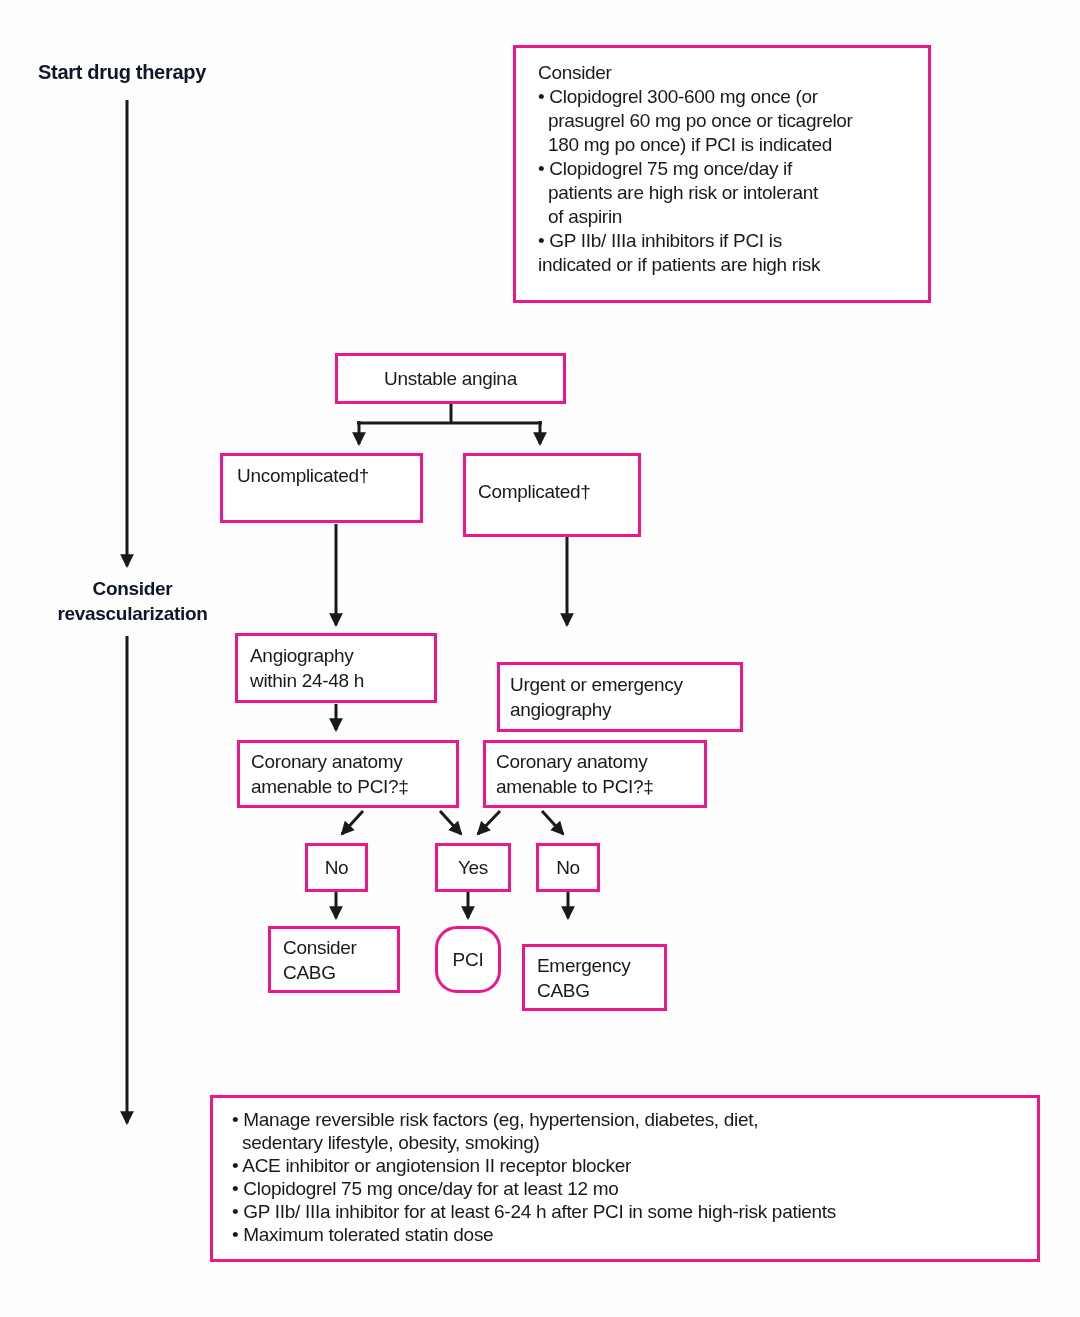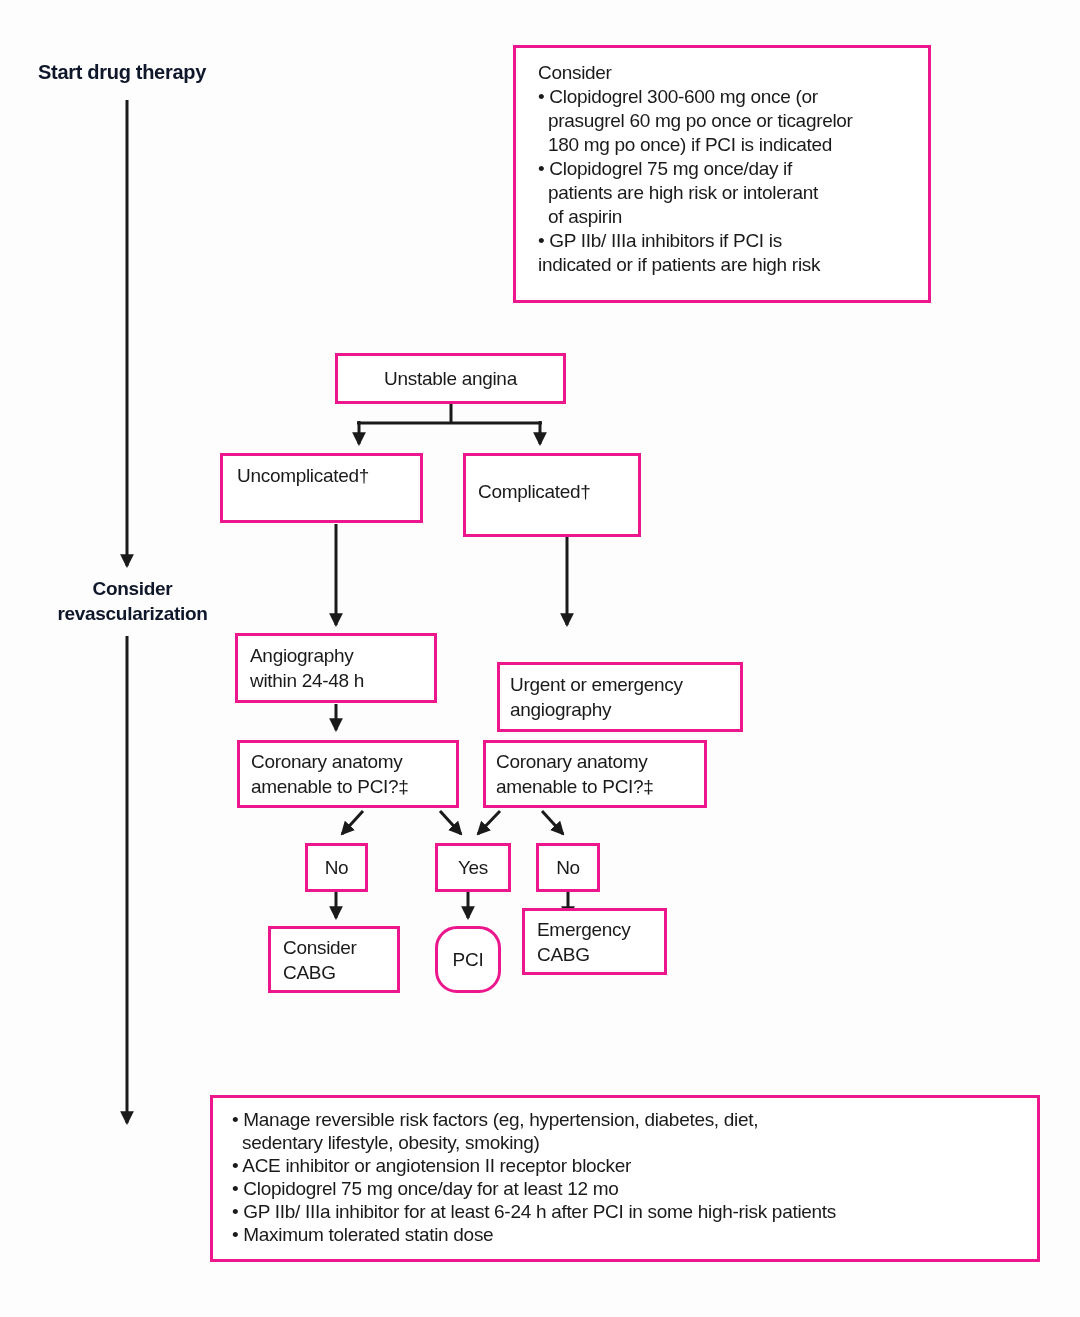--- a/index.html
+++ b/index.html
@@ -153,21 +153,21 @@
     <span class="txt">No</span>
   </div>
 
   <div class="fbox" style="left:268px; top:926px; width:132px; height:67px; padding:6px 4px 0 12px;">
     <span class="txt">Consider
 CABG</span>
   </div>
   <div class="fbox center-box" style="left:435px; top:926px; width:66px; height:67px;border-radius:22px;">
     <span class="txt">PCI</span>
   </div>
-  <div class="fbox" style="left:522px; top:908px; width:145px; height:67px; padding:6px 4px 0 12px;">
+  <div class="fbox" style="left:522px; top:944px; width:145px; height:67px; padding:6px 4px 0 12px;">
     <span class="txt">Emergency
 CABG</span>
   </div>
 
   <div class="fbox" style="left:210px; top:1095px; width:830px; height:167px; padding:10px 12px 8px 19px;">
     <span class="txt" style="line-height:23px;">• Manage reversible risk factors (eg, hypertension, diabetes, diet,
   sedentary lifestyle, obesity, smoking)
 • ACE inhibitor or angiotension II receptor blocker
 • Clopidogrel 75 mg once/day for at least 12 mo
 • GP IIb/ IIIa inhibitor for at least 6-24 h after PCI in some high-risk patients

